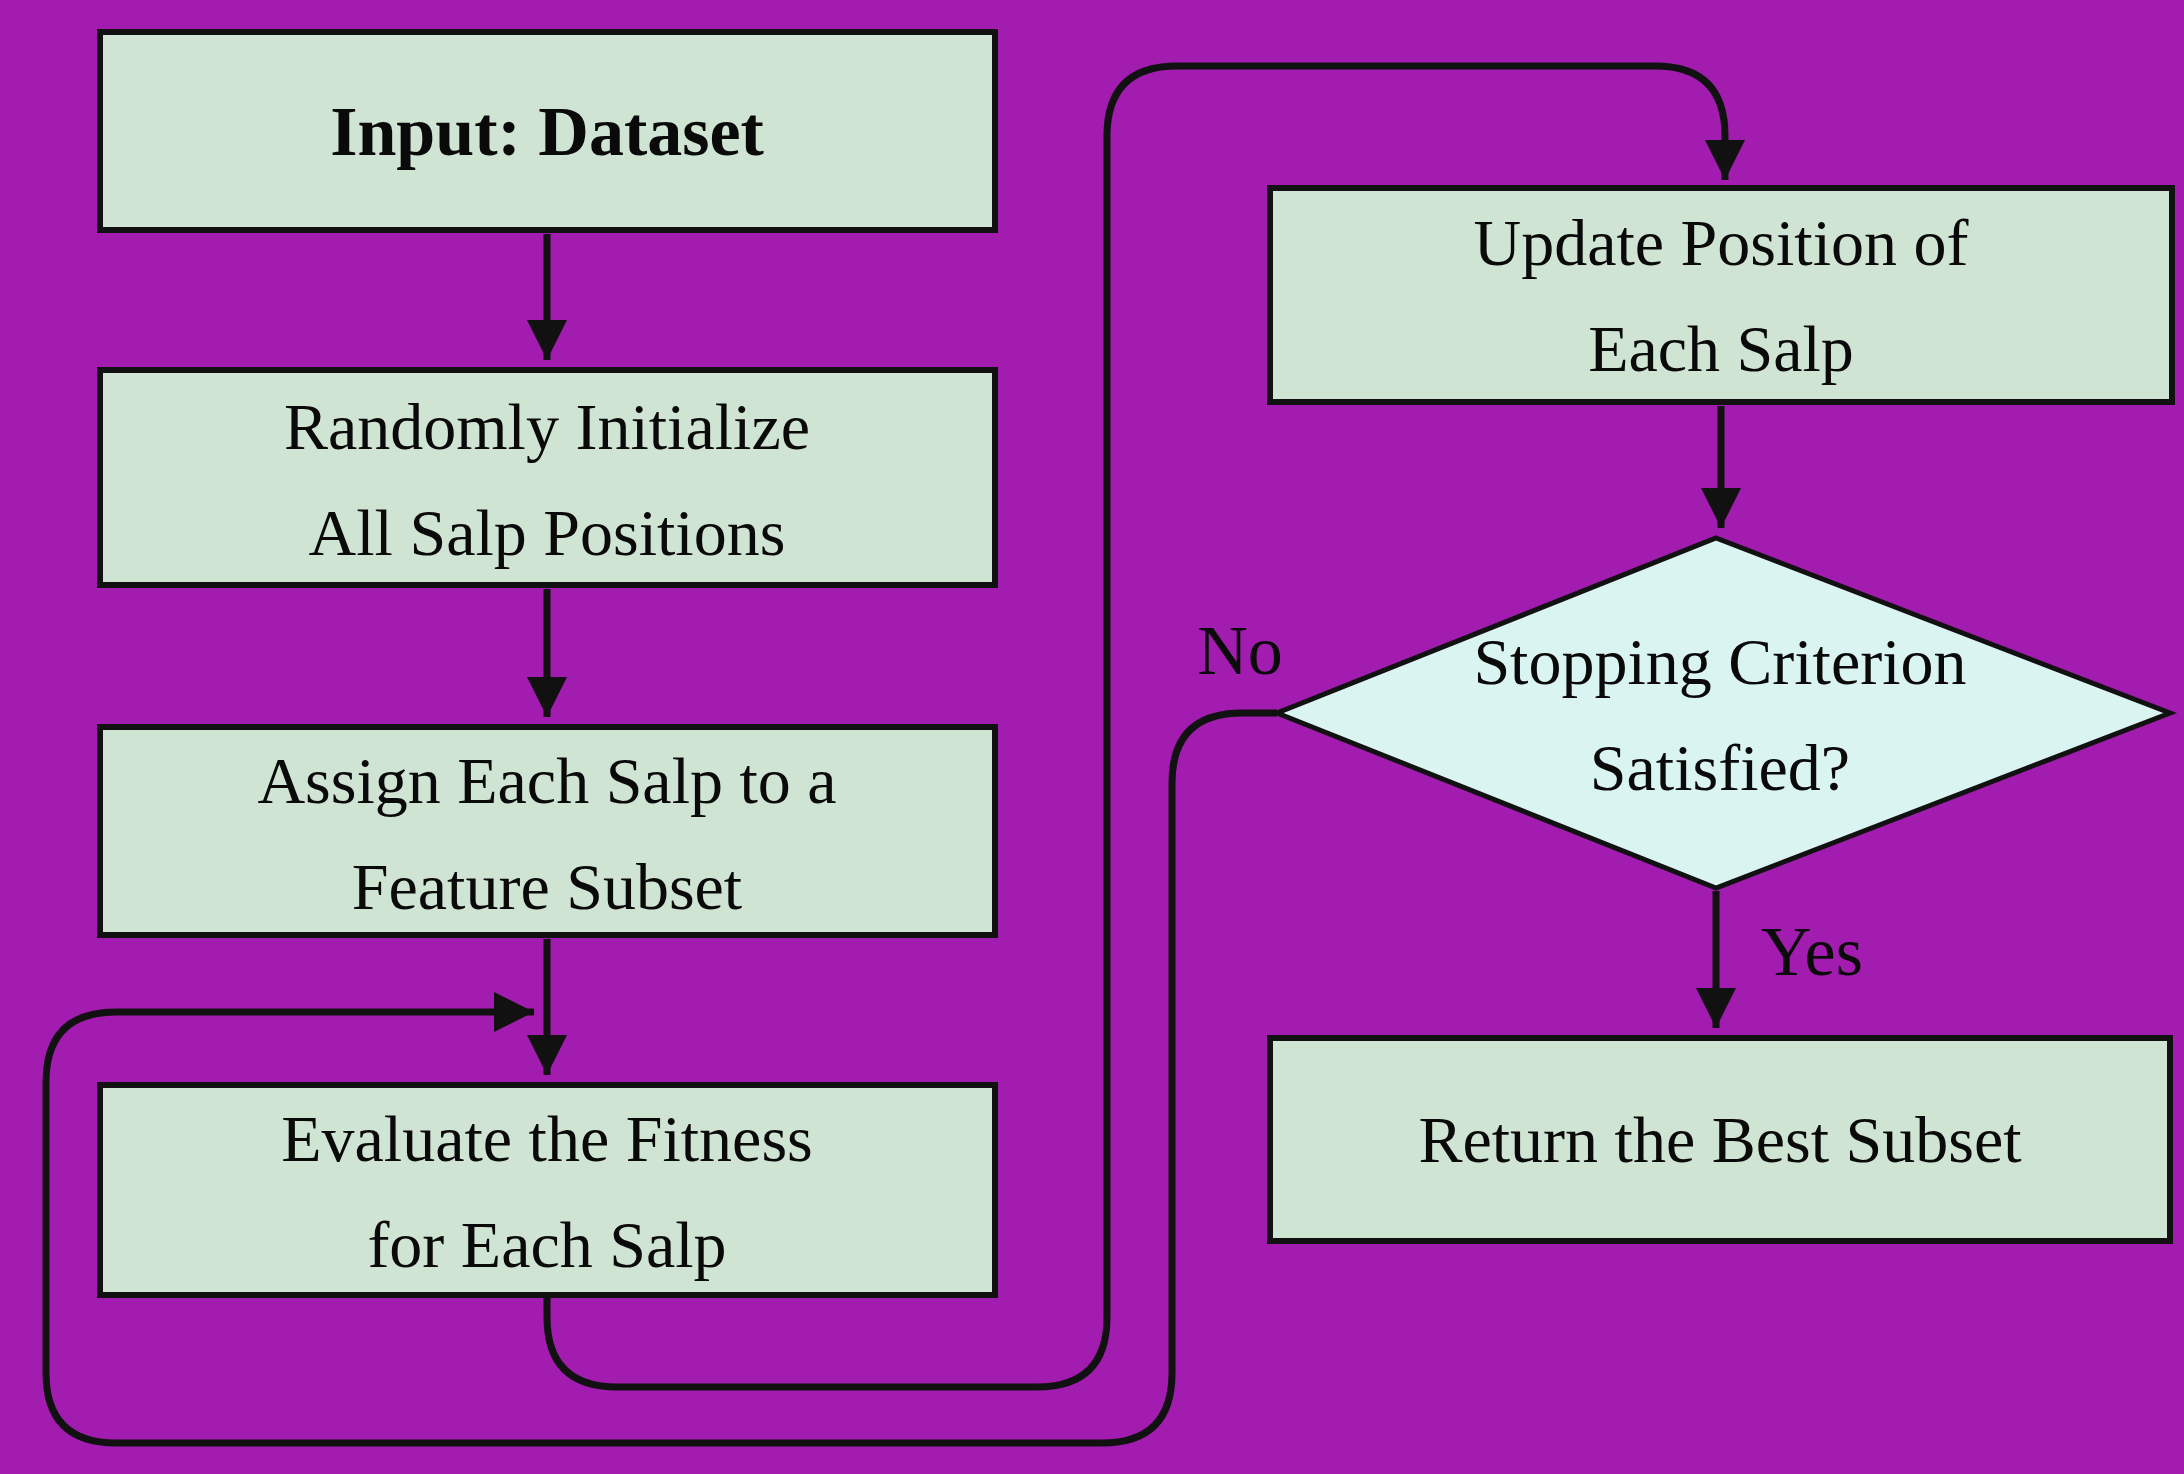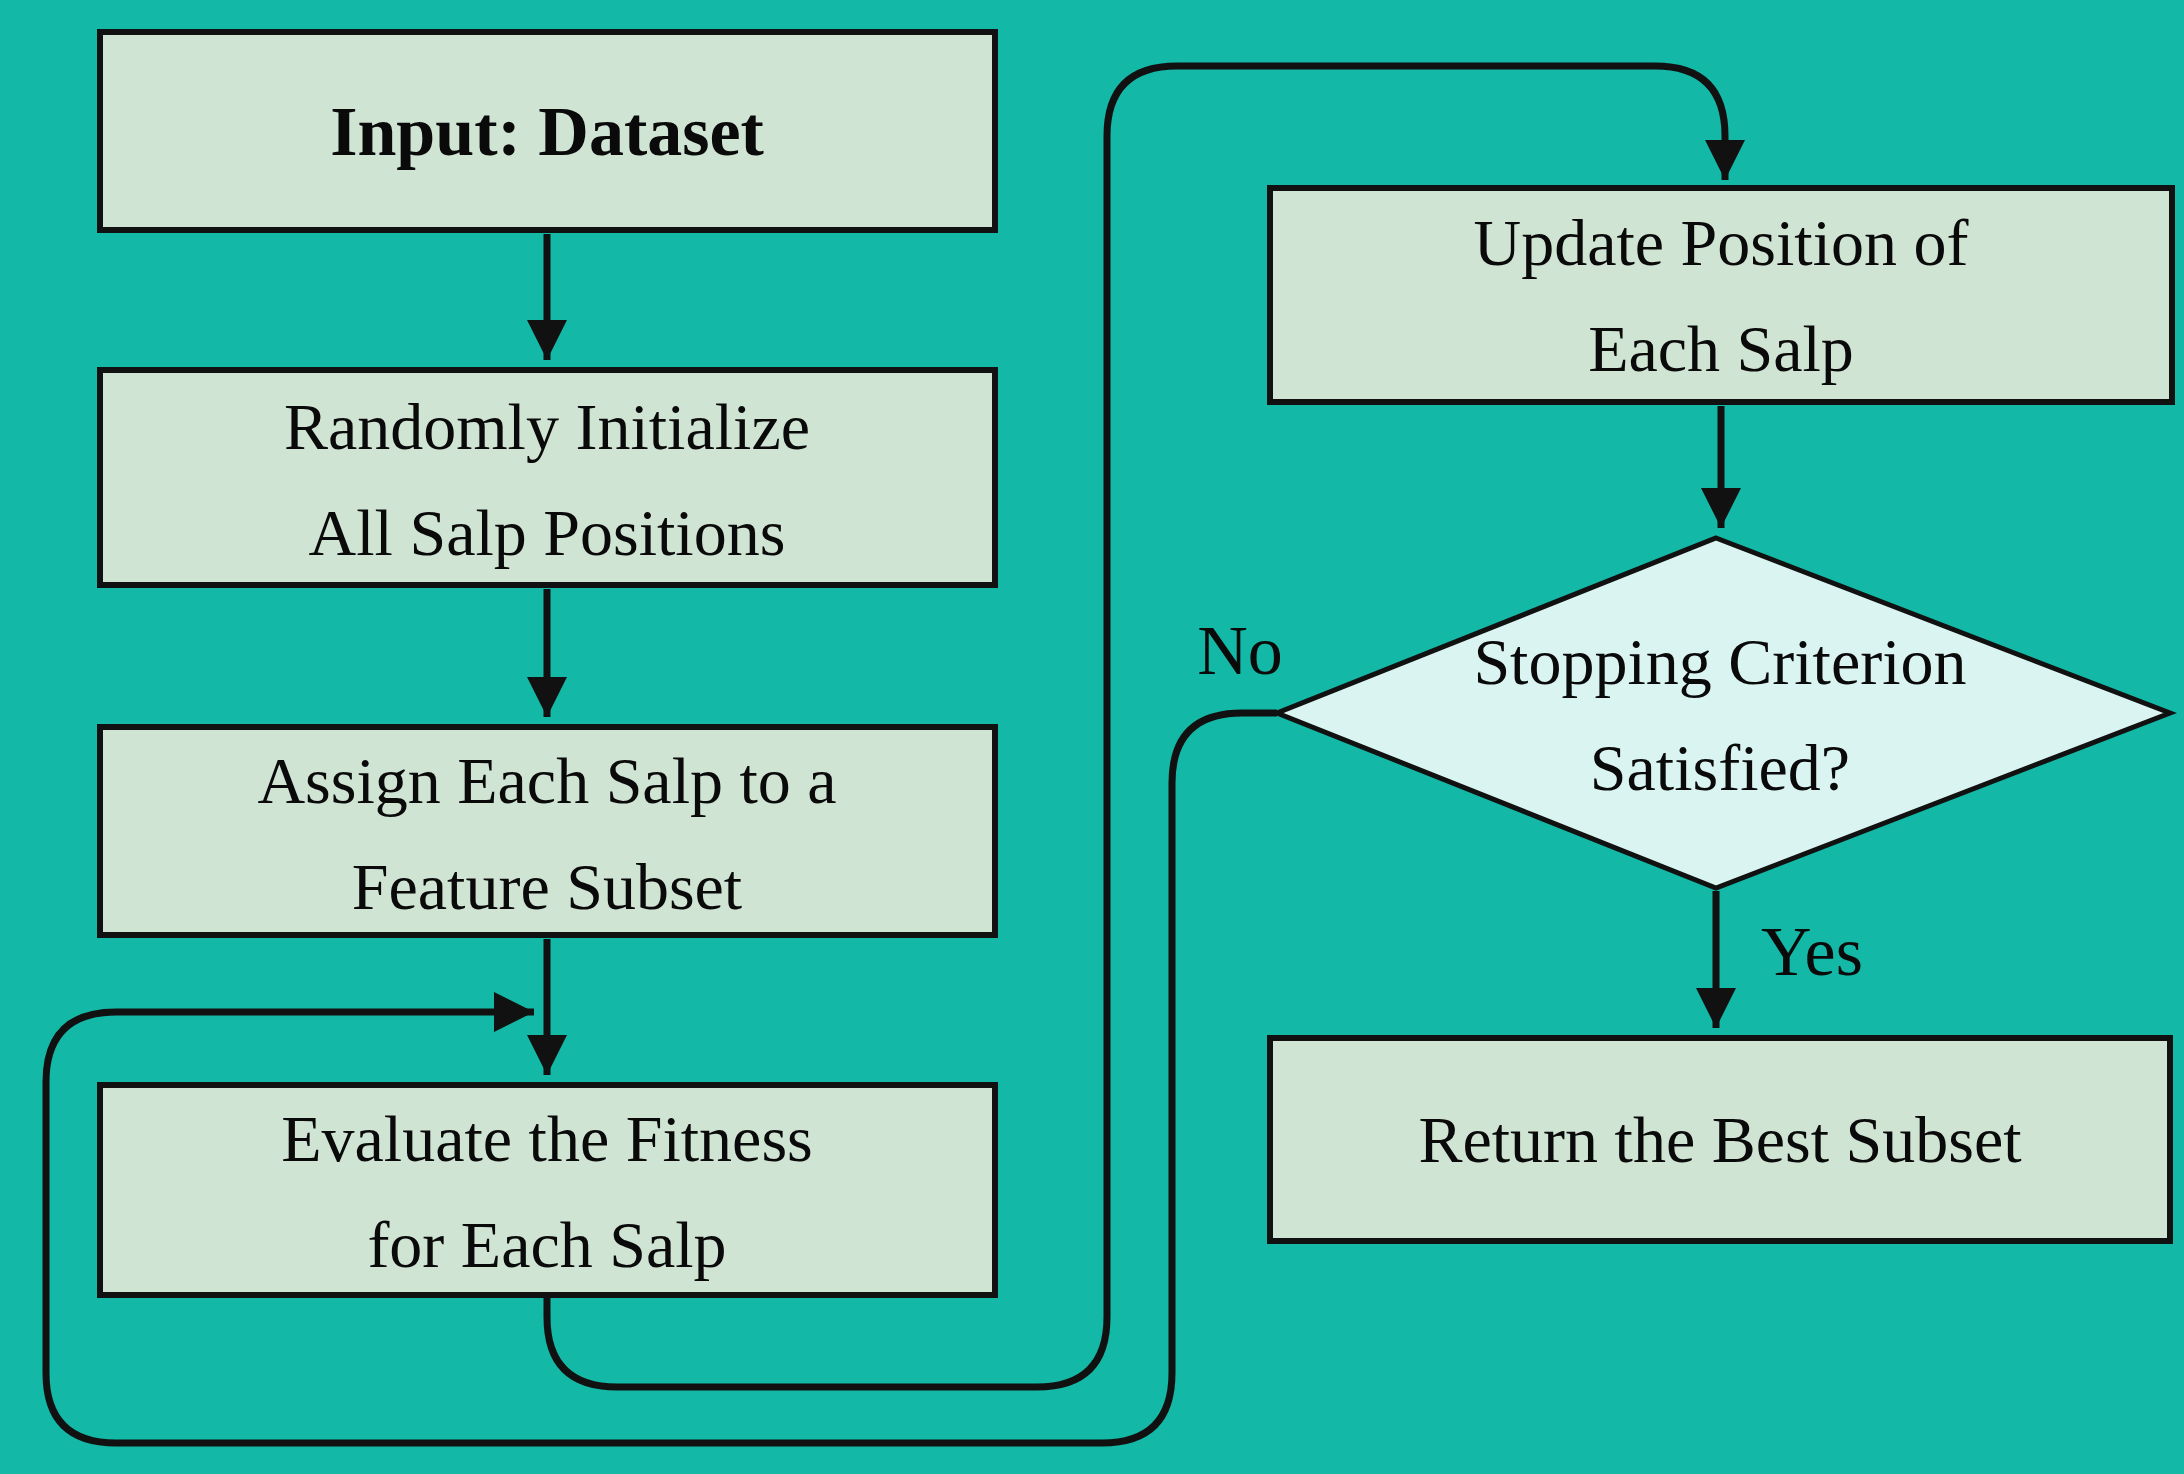--- a/index.html
+++ b/index.html
@@ -6,21 +6,21 @@
     margin: 0;
     padding: 0;
     background: #ffffff;
     width: 100%;
     height: 100%;
     overflow: hidden;
   }
   .canvas-wrap {
     width: 2184px;
     height: 1474px;
-    background: #14b8a6;
+    background: #a21caf;
   }
   svg {
     display: block;
     width: 100%;
     height: 100%;
     font-family: "Liberation Serif", "DejaVu Serif", serif;
   }
   .process-box {
     stroke: #111111;
     stroke-width: 6;

